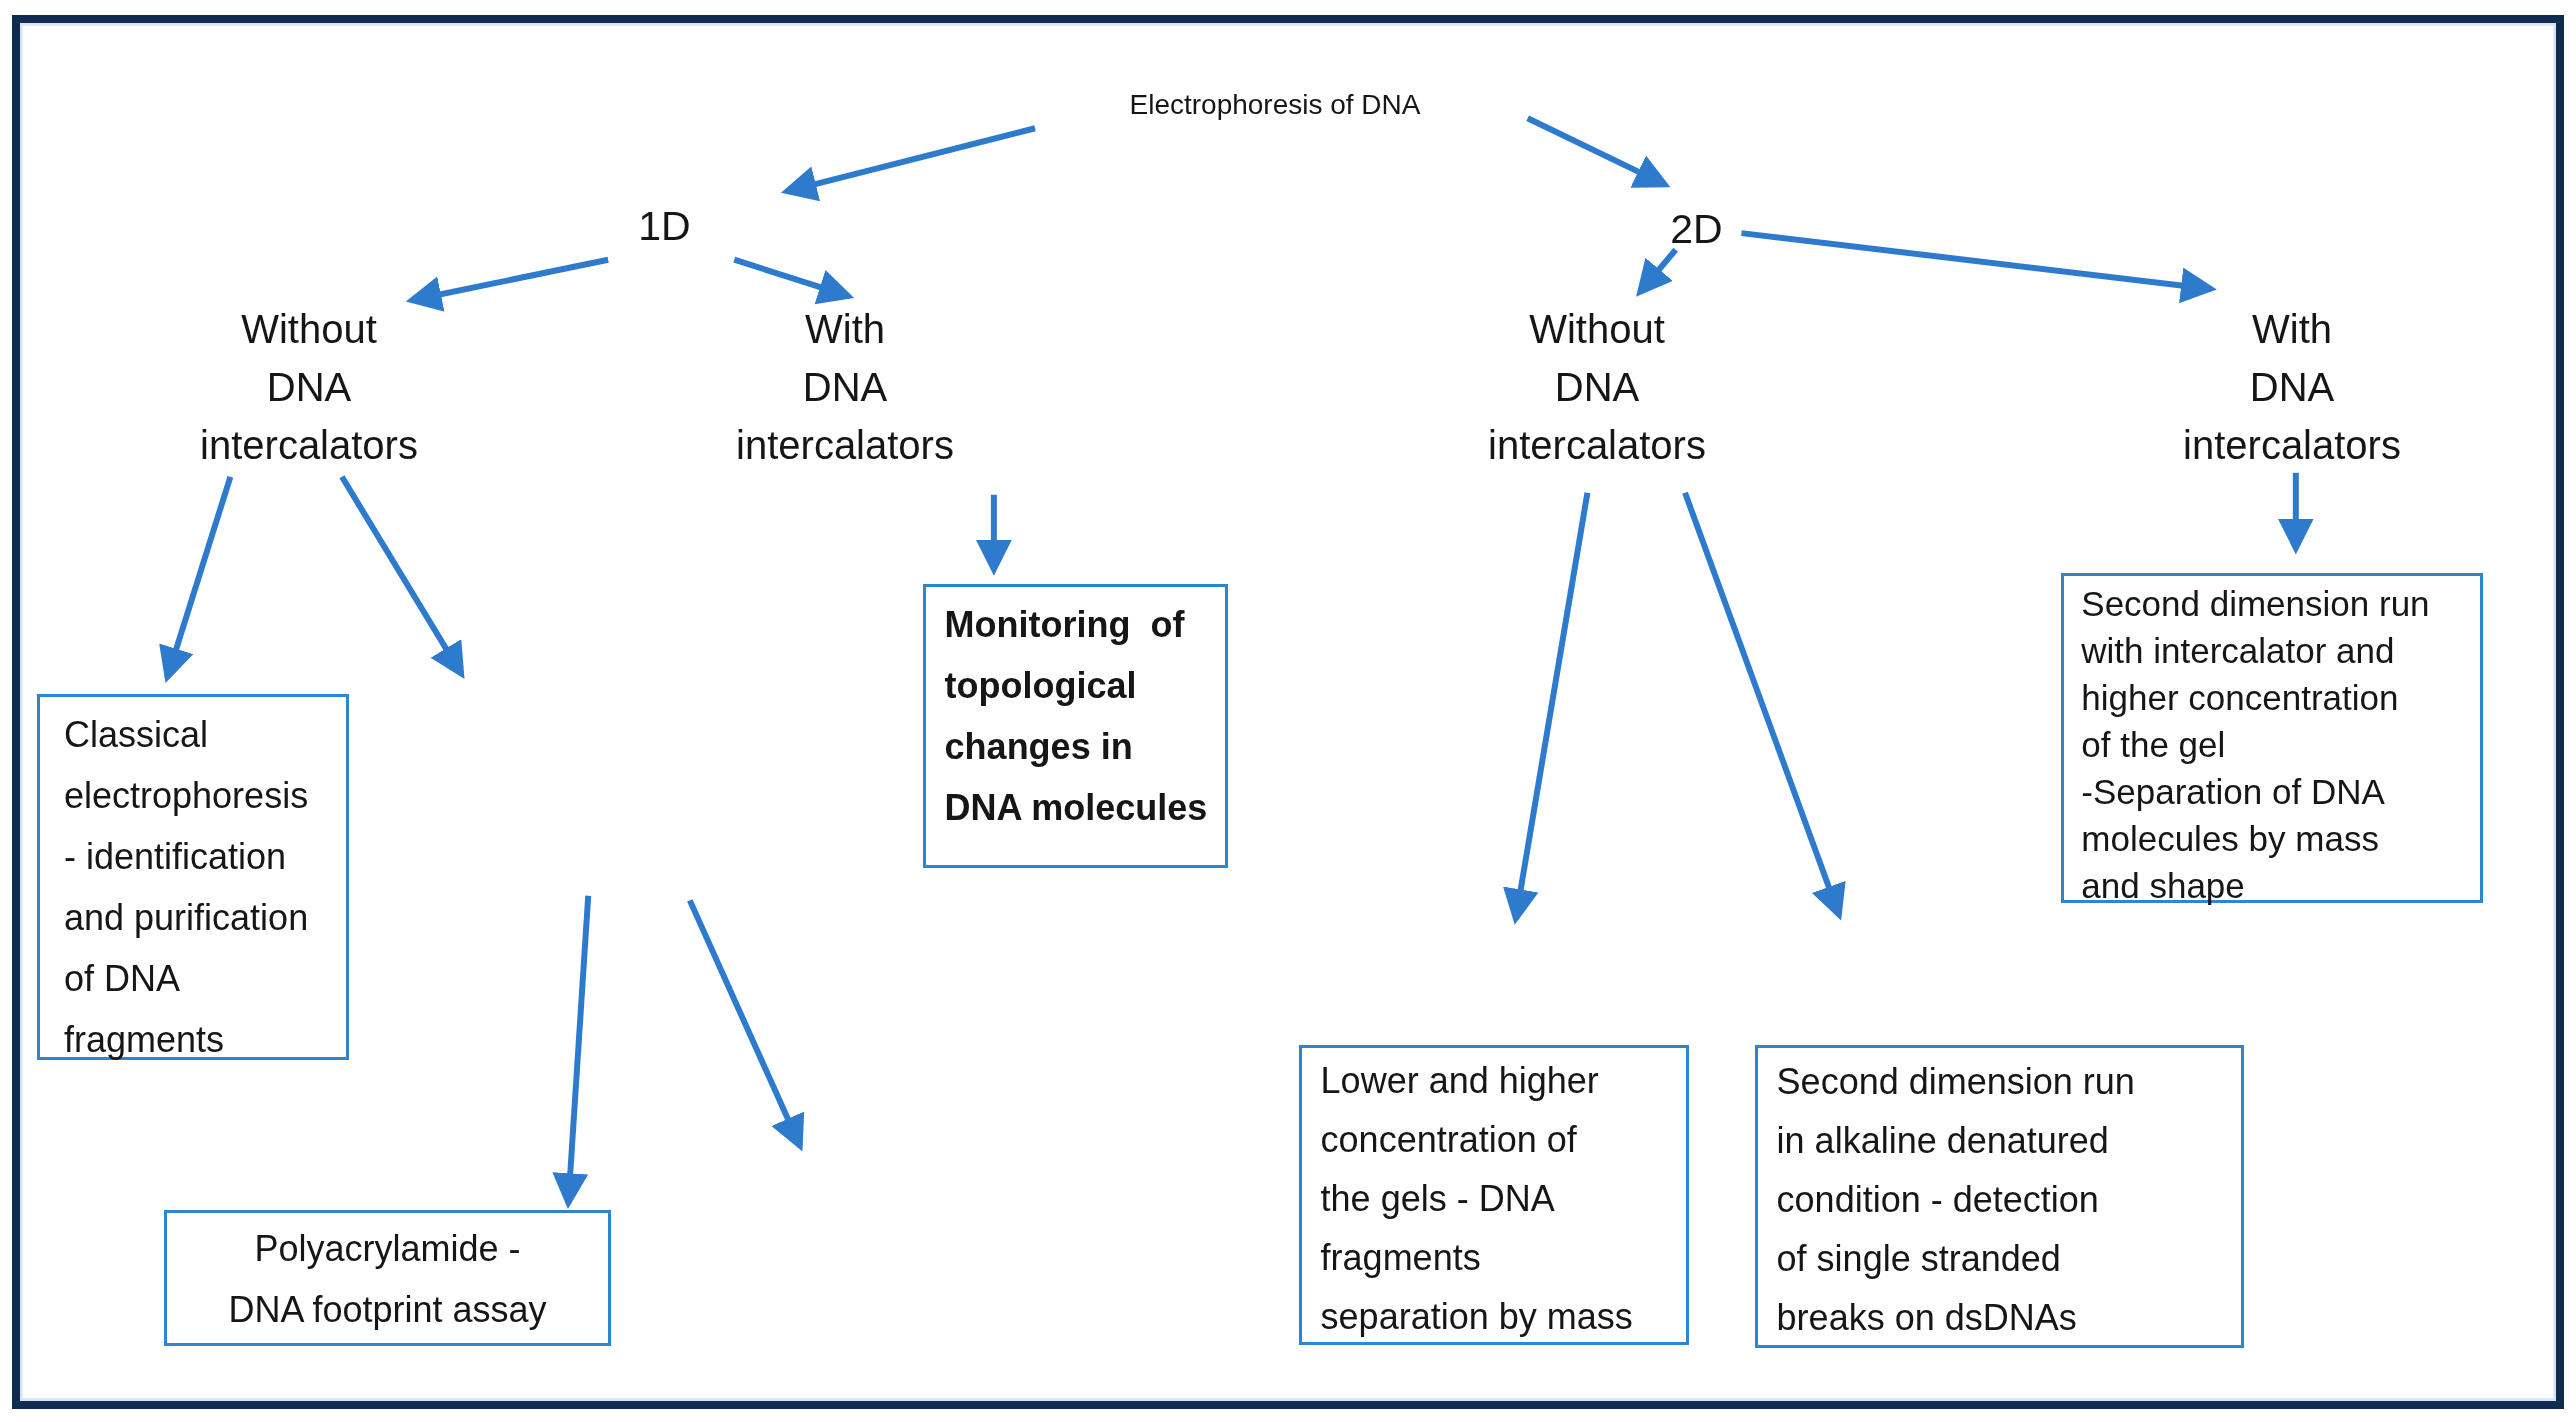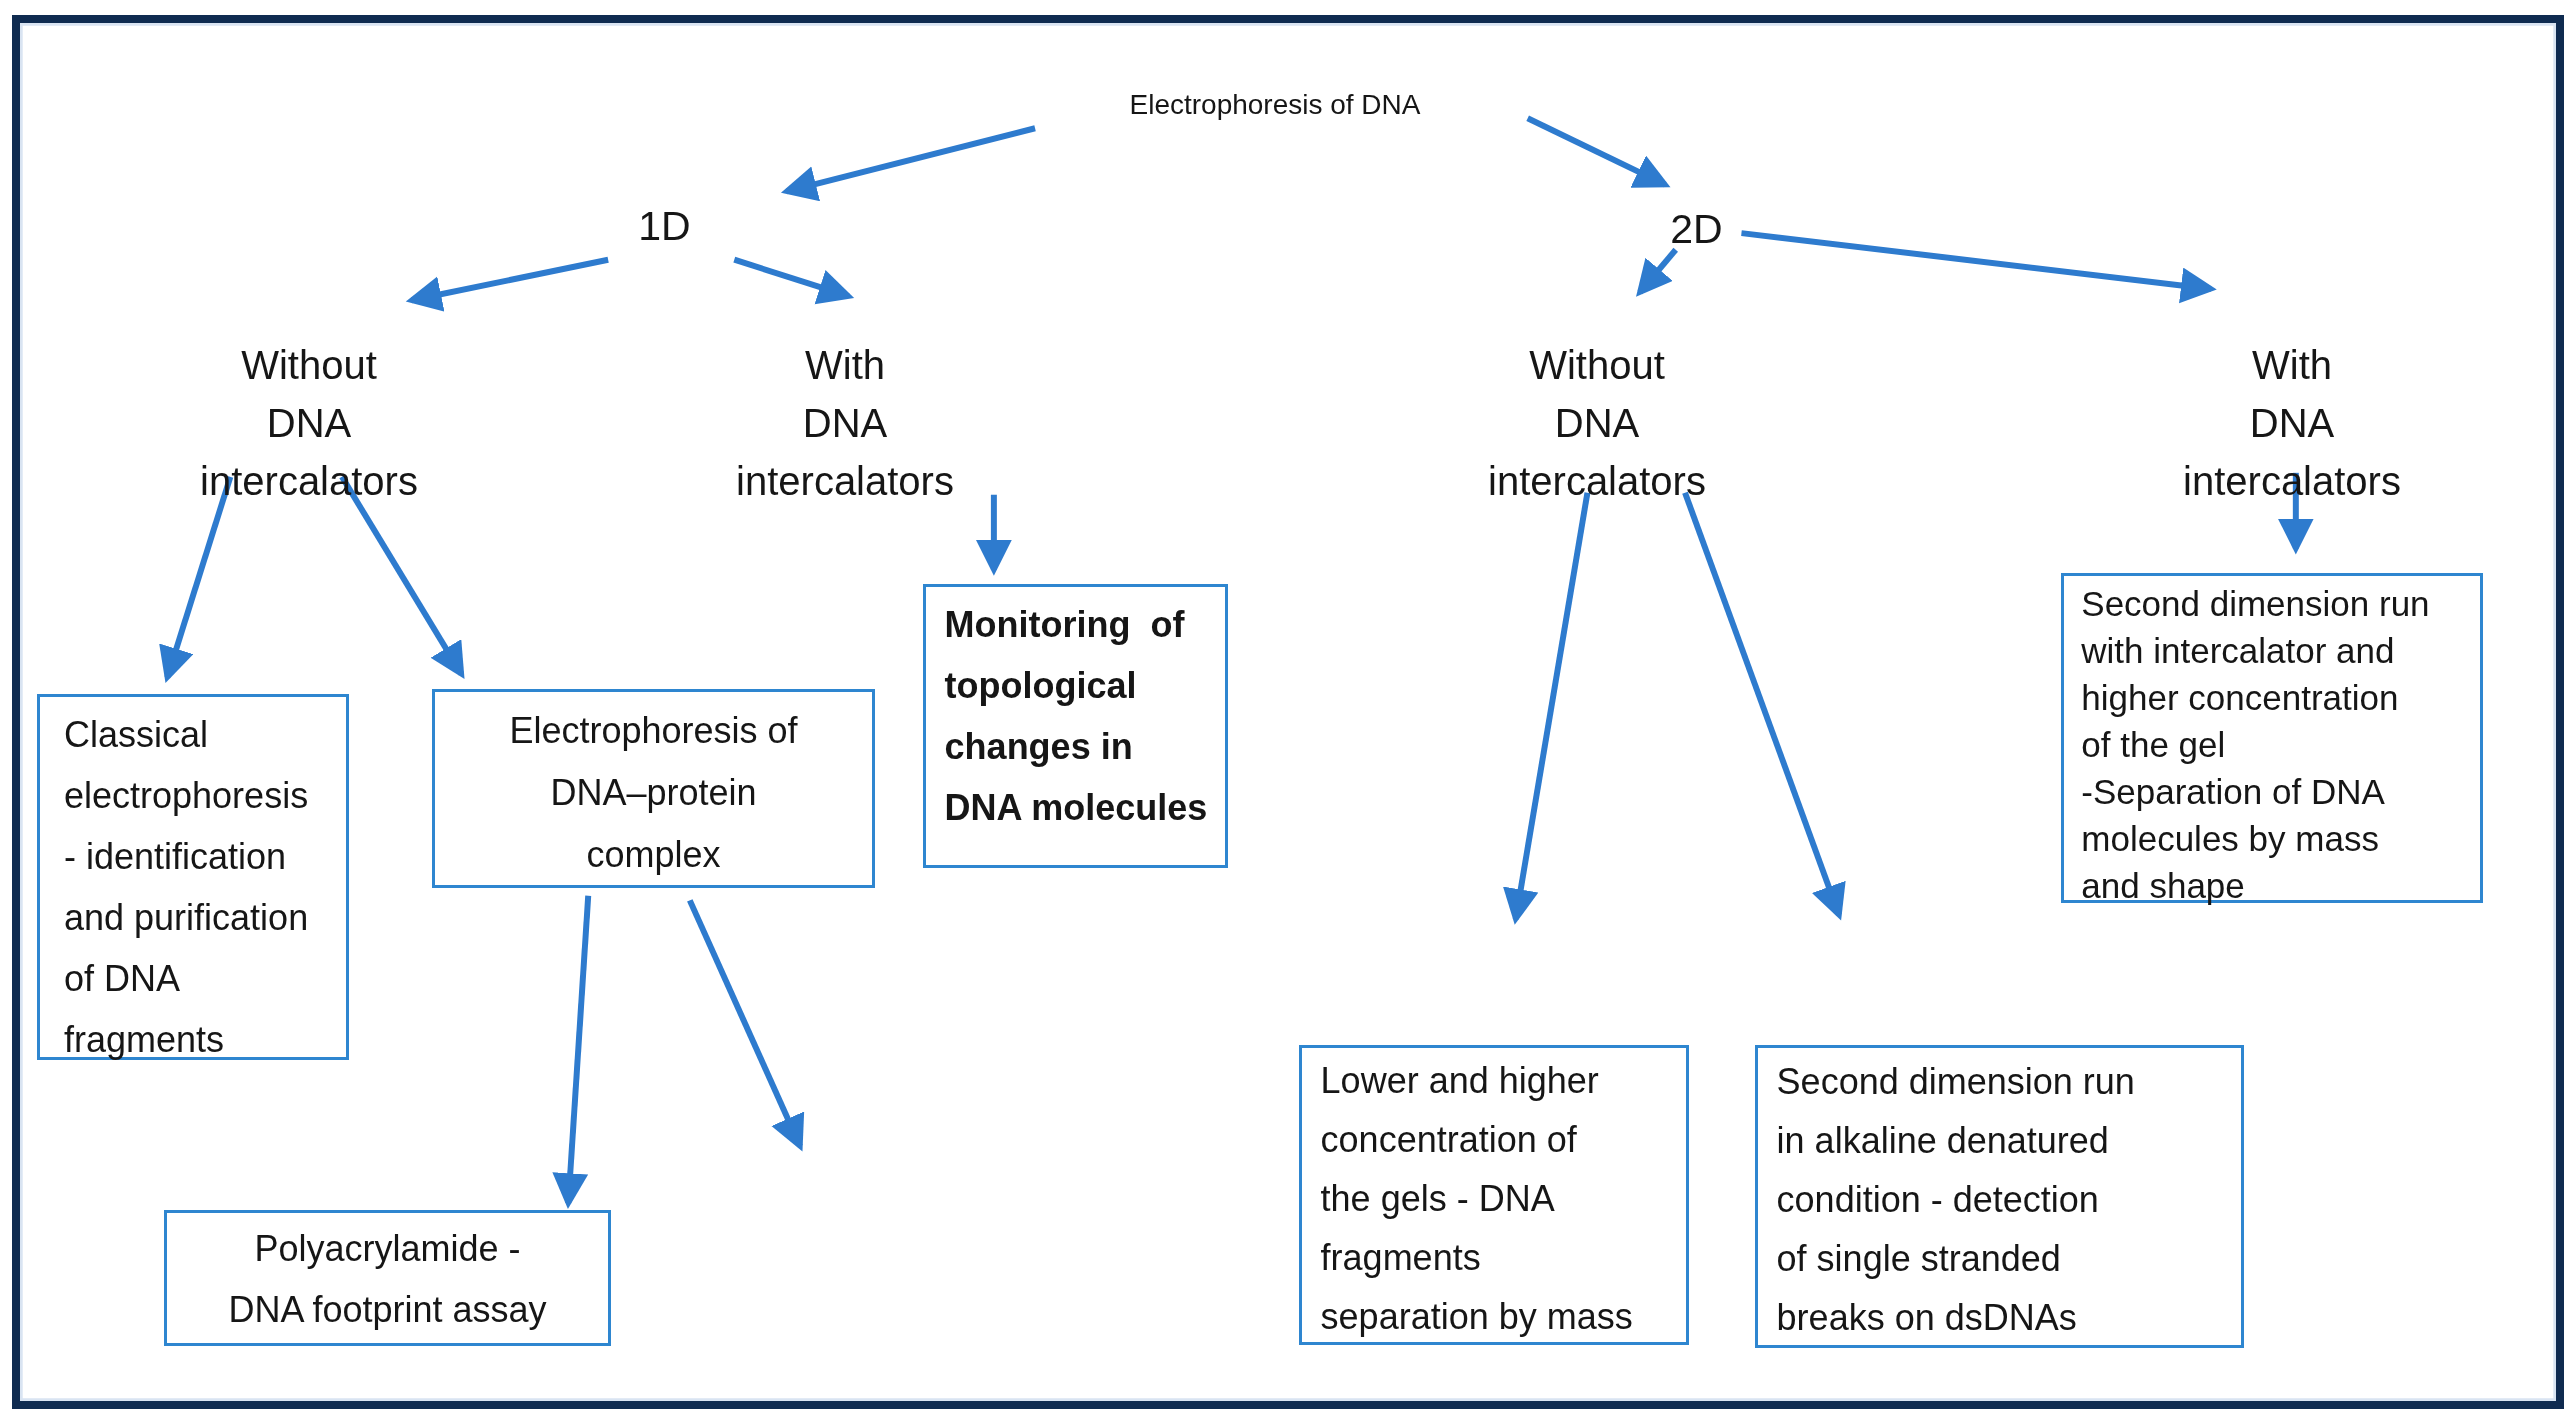--- a/index.html
+++ b/index.html
@@ -21,21 +21,21 @@
   }
   svg.arrows{position:absolute;left:0;top:0;width:2576px;height:1423px;pointer-events:none;}
   .arrow-line{stroke:var(--arrow-color);stroke-width:9;}
   .arrow-head{fill:var(--arrow-color);}
   .label{
     position:absolute;white-space:pre-wrap;text-align:center;
     color:var(--text-color);
   }
   .title{font-size:28px;line-height:53px;}
   .dim{font-size:41px;line-height:50px;}
-  .branch{font-size:40px;line-height:58px;margin-top:36px;}
+  .branch{font-size:40px;line-height:58px;}
   .box{
     position:absolute;border:3.3px solid var(--box-border);
     background:var(--bg);white-space:pre-wrap;
     font-size:36px;color:var(--text-color);
   }
   .box.left{text-align:left;}
   .box.center{text-align:center;}
   .box-classical{left:37px;top:694px;width:312px;height:366px;line-height:61px;padding:6.6px 6.6px 0 24px;}
   .box-complex{left:432px;top:689px;width:443px;height:199px;line-height:62px;padding-top:8px;}
   .box-monitoring{left:923px;top:584px;width:305px;height:284px;line-height:61px;padding:6.6px 4px 0 18.6px;font-weight:bold;}
@@ -98,23 +98,20 @@
   <div class="label branch pos-d2-with">With
 DNA
 intercalators</div>
 
   <div class="box left box-classical">Classical
 electrophoresis
 - identification
 and purification
 of DNA
 fragments</div>
-  <div class="box center box-complex">Electrophoresis of
-DNA–protein
-complex</div>
   <div class="box left box-monitoring">Monitoring  of
 topological
 changes in
 DNA molecules</div>
   <div class="box center box-poly">Polyacrylamide -
 DNA footprint assay</div>
   <div class="box left box-lower">Lower and higher
 concentration of
 the gels - DNA
 fragments

